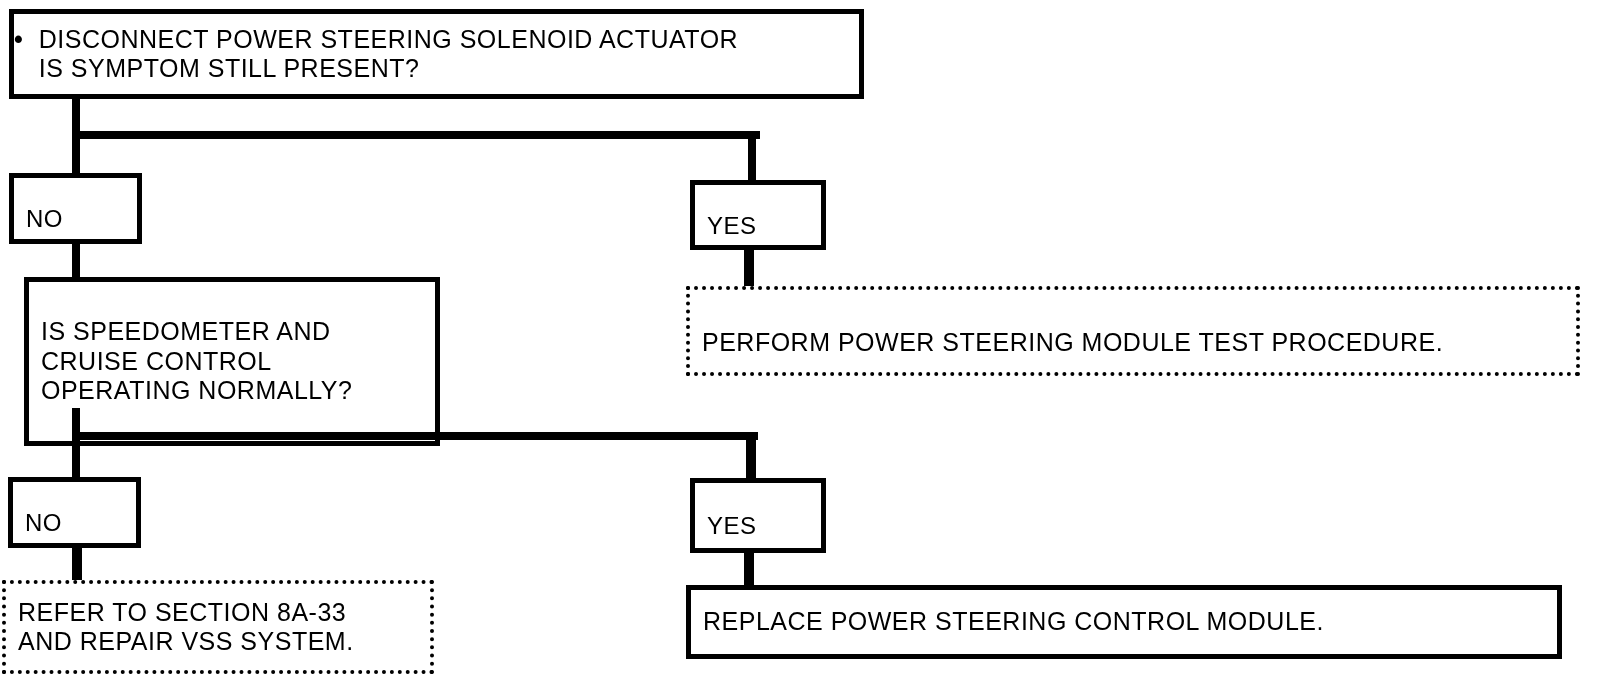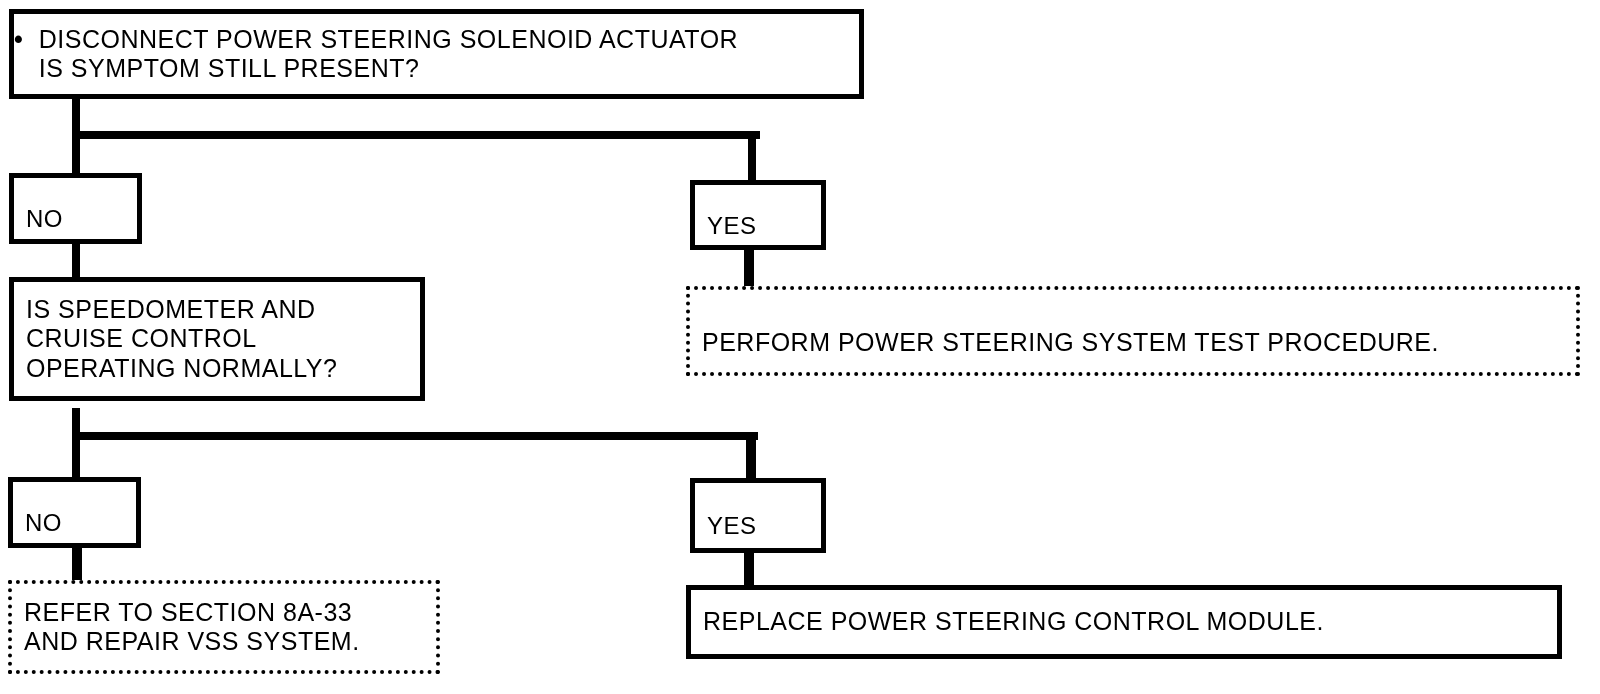--- a/index.html
+++ b/index.html
@@ -91,28 +91,28 @@
   </div>
 
   <div class="node solid pad-l" style="left:690px; top:180px; width:136px; height:70px;">
     <span class="txt t-answer">YES</span>
   </div>
 
   <div class="conn vline" style="left:72px; top:244px; width:8px; height:34px;"></div>
 
   <div class="conn vline" style="left:744px; top:250px; width:10px; height:40px;"></div>
 
-  <div class="node solid pad-l" style="left:9px; top:277px; width:416px; height:124px;">
+  <div class="node solid pad-l" style="left:24px; top:277px; width:416px; height:169px;">
     <span class="txt t-ques">IS SPEEDOMETER AND
 CRUISE CONTROL
 OPERATING NORMALLY?</span>
   </div>
 
   <div class="node dotted pad-l" style="left:686px; top:286px; width:894px; height:90px;">
-    <span class="txt t-action" style="padding-top:24px;">PERFORM POWER STEERING SYSTEM TEST PROCEDURE.</span>
+    <span class="txt t-action" style="padding-top:24px;">PERFORM POWER STEERING MODULE TEST PROCEDURE.</span>
   </div>
 
   <div class="conn vline" style="left:72px; top:408px; width:8px; height:36px;"></div>
 
   <div class="conn hline" style="left:72px; top:432px; width:686px; height:8px;"></div>
 
   <div class="conn vline" style="left:72px; top:432px; width:8px; height:48px;"></div>
 
   <div class="conn vline" style="left:746px; top:432px; width:10px; height:50px;"></div>
 
@@ -121,21 +121,21 @@
   </div>
 
   <div class="node solid pad-l" style="left:690px; top:478px; width:136px; height:75px;">
     <span class="txt t-answer">YES</span>
   </div>
 
   <div class="conn vline" style="left:72px; top:548px; width:10px; height:36px;"></div>
 
   <div class="conn vline" style="left:744px; top:553px; width:10px; height:36px;"></div>
 
-  <div class="node dotted pad-l" style="left:8px; top:580px; width:432px; height:94px;">
+  <div class="node dotted pad-l" style="left:2px; top:580px; width:432px; height:94px;">
     <span class="txt t-action">REFER TO SECTION 8A-33
 AND REPAIR VSS SYSTEM.</span>
   </div>
 
   <div class="node solid pad-l" style="left:686px; top:585px; width:876px; height:74px;">
     <span class="txt t-action">REPLACE POWER STEERING CONTROL MODULE.</span>
   </div>
 
 </div>
 

